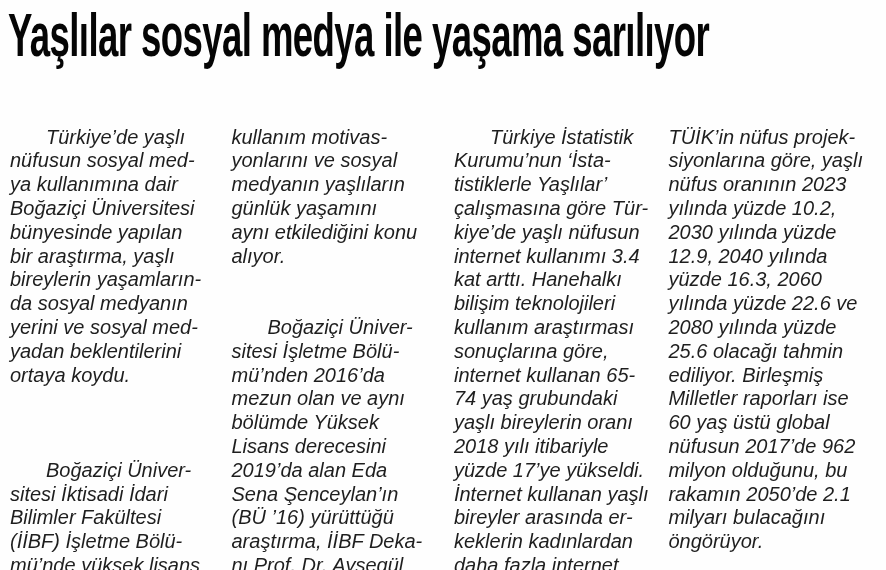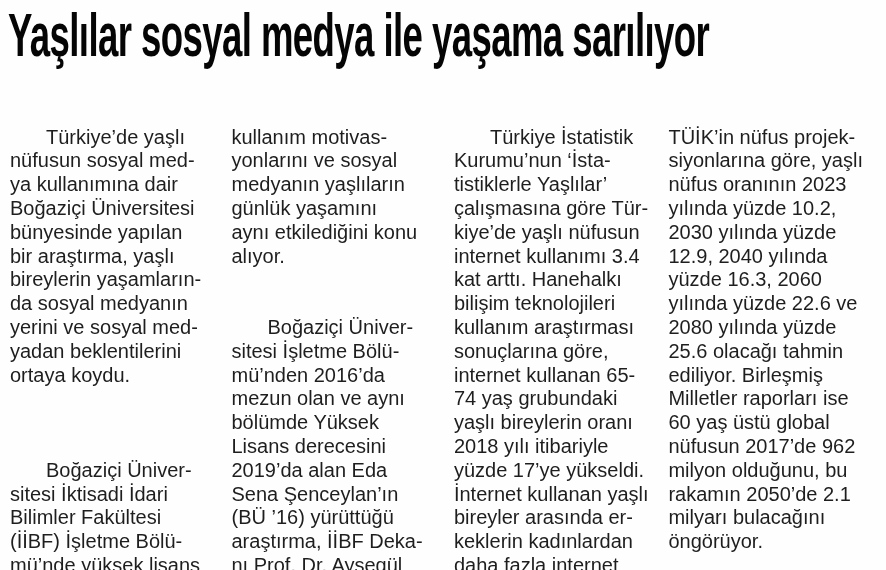--- a/index.html
+++ b/index.html
@@ -50,20 +50,21 @@
     line-height: 23.8px;
     color: #1e1e1e;
     overflow: visible;
   }
   .col-1 { width: 223px; }
   .col-2 { width: 224px; }
   .col-3 { width: 216px; }
   .col-4 { width: 213px; }
   .para {
     margin: 0;
+    font-style: italic;
   }
   .para.indent { text-indent: 36px; }
   .para.gap { margin-top: 23.8px; }
 </style>
 </head>
 <body>
 
 <div class="page">
 
   <h1 class="headline"><span class="headline-inner">Yaşlılar sosyal medya ile yaşama sarılıyor</span></h1>

